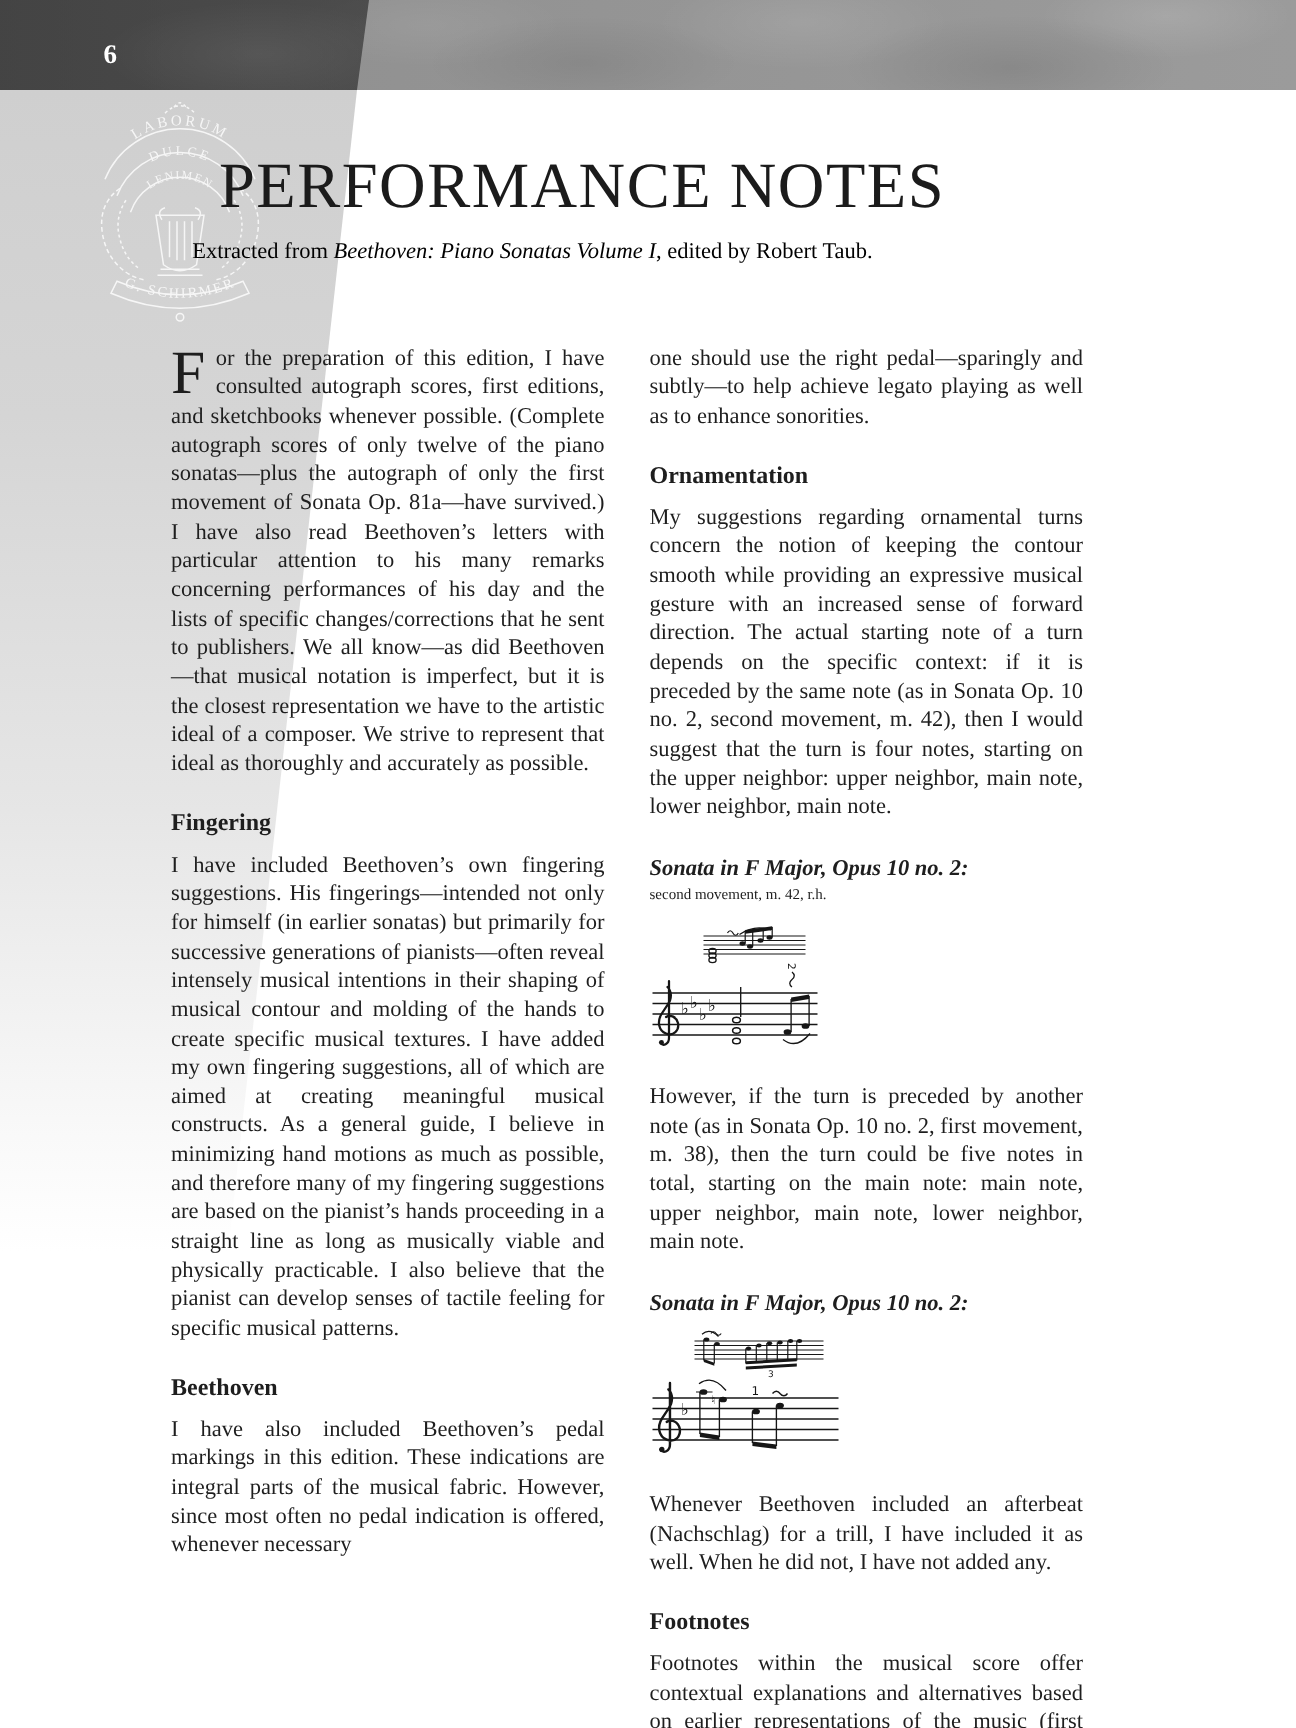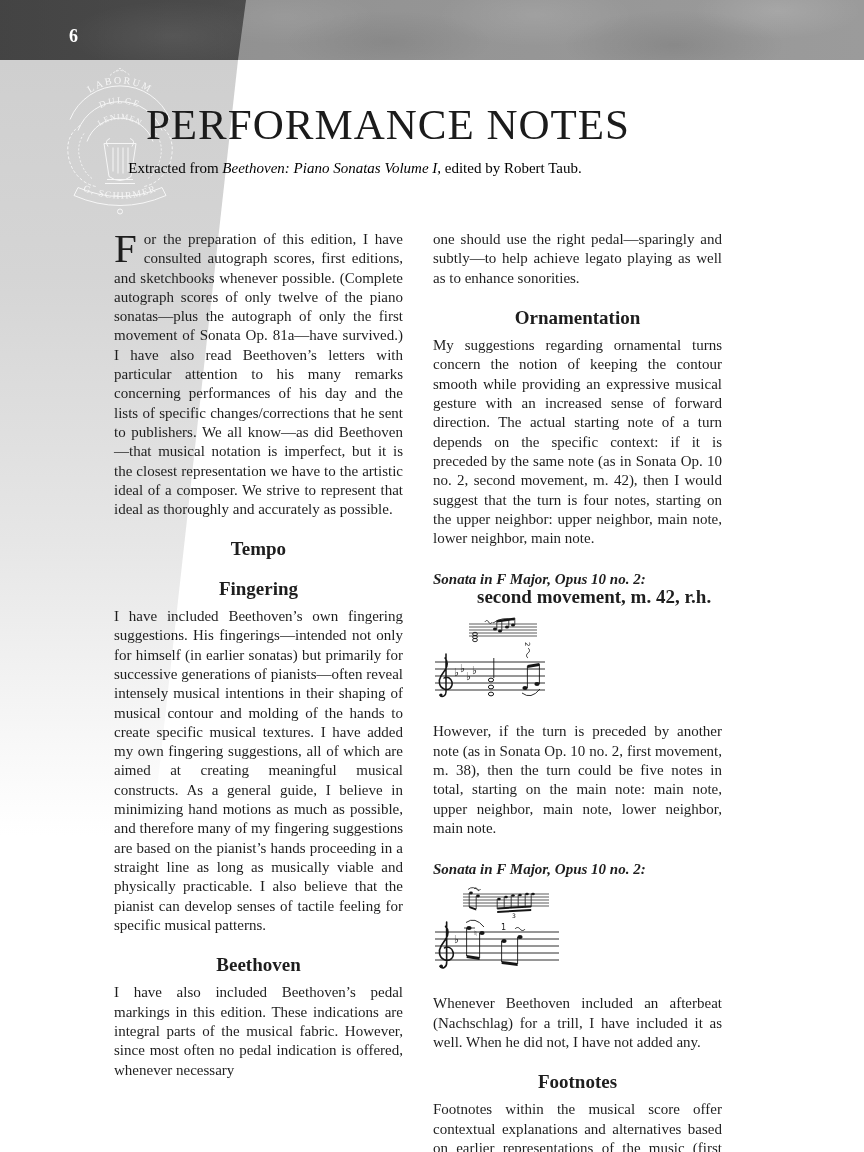--- a/index.html
+++ b/index.html
@@ -37,26 +37,26 @@
   .header{position:absolute;top:101px;left:0;width:776px;text-align:center;}
   .title{margin:0;font-weight:normal;font-size:43px;line-height:1.1;letter-spacing:1px;color:#1b1b1b;}
   .subtitle{margin:12px 66px 0 0;font-size:15px;color:#000000;}
   .subtitle em{font-style:italic;}
 
   
   .col{position:absolute;top:230px;font-size:15px;line-height:19.3px;text-align:justify;}
   .col-left{left:114px;width:289px;}
   .col-right{left:433px;width:289px;}
   p.body{margin:0;}
-  h3.sec{font-size:19px;margin:20px 0 9px;text-align:center;font-weight:bold;}
+  h3.sec{font-size:16px;margin:20px 0 9px;text-align:left;font-weight:bold;}
   .dropcap{float:left;font-size:41px;line-height:32px;padding:2px 7px 0 0;}
 
   .caption{margin:22px 0 8px;text-align:left;line-height:18px;}
   .caption .l1{display:block;font-weight:bold;font-style:italic;font-size:15px;}
-  .caption .l2{display:block;font-weight:bold;font-size:19px;margin-left:44px;}
+  .caption .l2{display:block;font-weight:normal;font-size:10px;}
 
   .music-wrap{margin:4px 0 12px 0;}
   .music-wrap svg{display:block;}
   .mus{stroke:#161616;}
   .mus-text{font-family:"DejaVu Sans", sans-serif;fill:#161616;}
 </style>
 </head>
 <body>
 
 <div class="page">
@@ -112,21 +112,20 @@
   </svg>
 
   <div class="header">
     <h1 class="title">PERFORMANCE NOTES</h1>
     <p class="subtitle"><span>Extracted from </span><em>Beethoven: Piano Sonatas Volume I</em><span>, edited by Robert Taub.</span></p>
   </div>
 
   <div class="col col-left">
     <p class="body"><span class="dropcap">F</span><span>or the preparation of this edition, I have consulted autograph scores, first editions, and sketchbooks whenever possible. (Complete autograph scores of only twelve of the piano sonatas—plus the autograph of only the first movement of Sonata Op. 81a—have survived.) I have also read Beethoven’s letters with particular attention to his many remarks concerning performances of his day and the lists of specific changes/corrections that he sent to publishers. We all know—as did Beethoven—that musical notation is imperfect, but it is the closest representation we have to the artistic ideal of a composer. We strive to represent that ideal as thoroughly and accurately as possible.</span></p>
 
-    <h3 class="sec">Tempo</h3>
 
     <h3 class="sec">Fingering</h3>
     <p class="body">I have included Beethoven’s own fingering suggestions. His fingerings—intended not only for himself (in earlier sonatas) but primarily for successive generations of pianists—often reveal intensely musical intentions in their shaping of musical contour and molding of the hands to create specific musical textures. I have added my own fingering suggestions, all of which are aimed at creating meaningful musical constructs. As a general guide, I believe in minimizing hand motions as much as possible, and therefore many of my fingering suggestions are based on the pianist’s hands proceeding in a straight line as long as musically viable and physically practicable. I also believe that the pianist can develop senses of tactile feeling for specific musical patterns.</p>
 
     <h3 class="sec">Beethoven</h3>
     <p class="body">I have also included Beethoven’s pedal markings in this edition. These indications are integral parts of the musical fabric. However, since most often no pedal indication is offered, whenever necessary</p>
   </div>
 
   <div class="col col-right">
     <p class="body">one should use the right pedal—sparingly and subtly—to help achieve legato playing as well as to enhance sonorities.</p>

